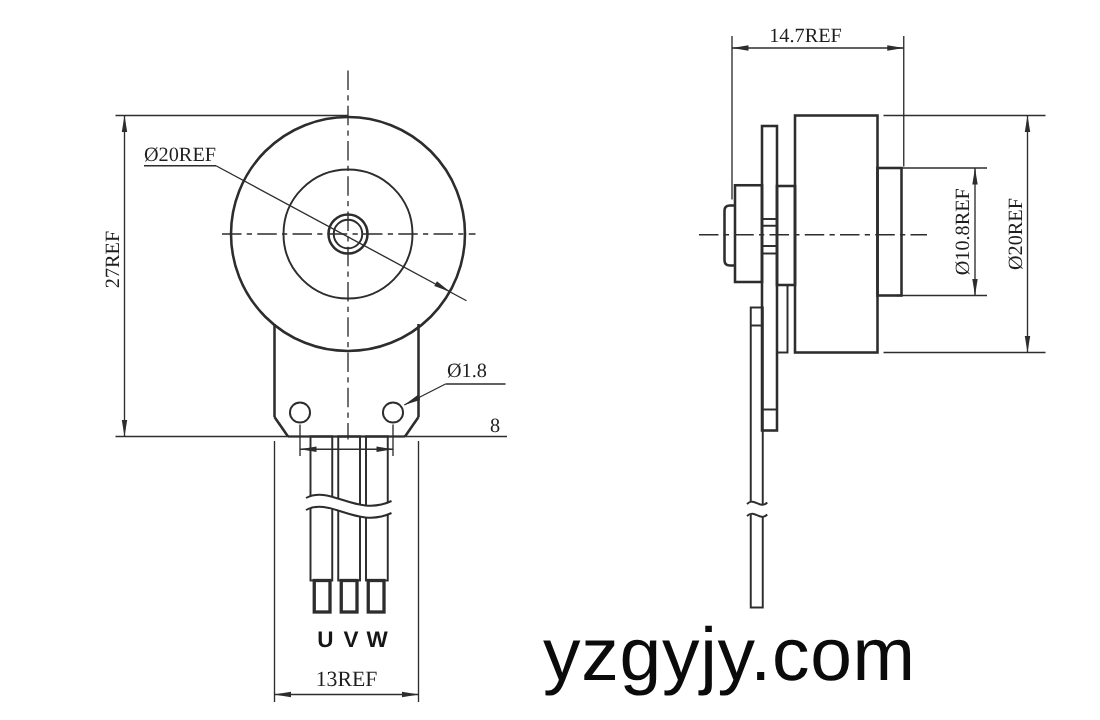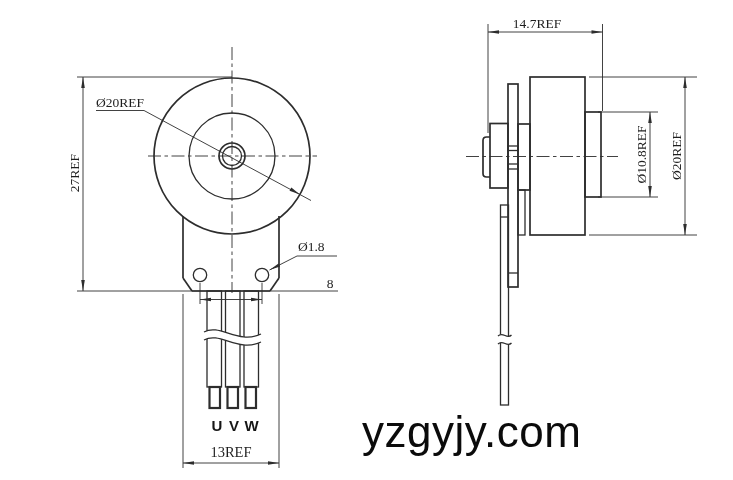--- a/index.html
+++ b/index.html
@@ -13,21 +13,21 @@
   .obj-h{fill:none;stroke:#2d2d2d;stroke-width:2.2;}
   .thin{fill:none;stroke:#2d2d2d;stroke-width:0.9;}
   .cl{fill:none;stroke:#2d2d2d;stroke-width:0.9;stroke-dasharray:13 3.5 3.5 3.5;}
   .arr{fill:#2d2d2d;stroke:none;}
   .band{fill:#ffffff;stroke:none;}
   text.dim{font-family:"Liberation Serif",serif;font-size:13.5px;fill:#1e1e1e;}
   text.dim-s{font-family:"Liberation Serif",serif;font-size:14.5px;fill:#1e1e1e;}
   text.term{font-family:"Liberation Sans",sans-serif;font-size:15px;font-weight:bold;fill:#161616;}
   .wm{
     position:absolute;left:362px;top:407px;
-    font-family:"Liberation Sans",sans-serif;font-size:44px;
+    font-family:"Liberation Sans",sans-serif;font-size:50px;
     letter-spacing:0.5px;color:#0b0b0b;white-space:nowrap;
   }
 </style>
 </head>
 <body>
 
 <svg width="733" height="480" viewBox="0 0 733 480">
 
   <g>
 

